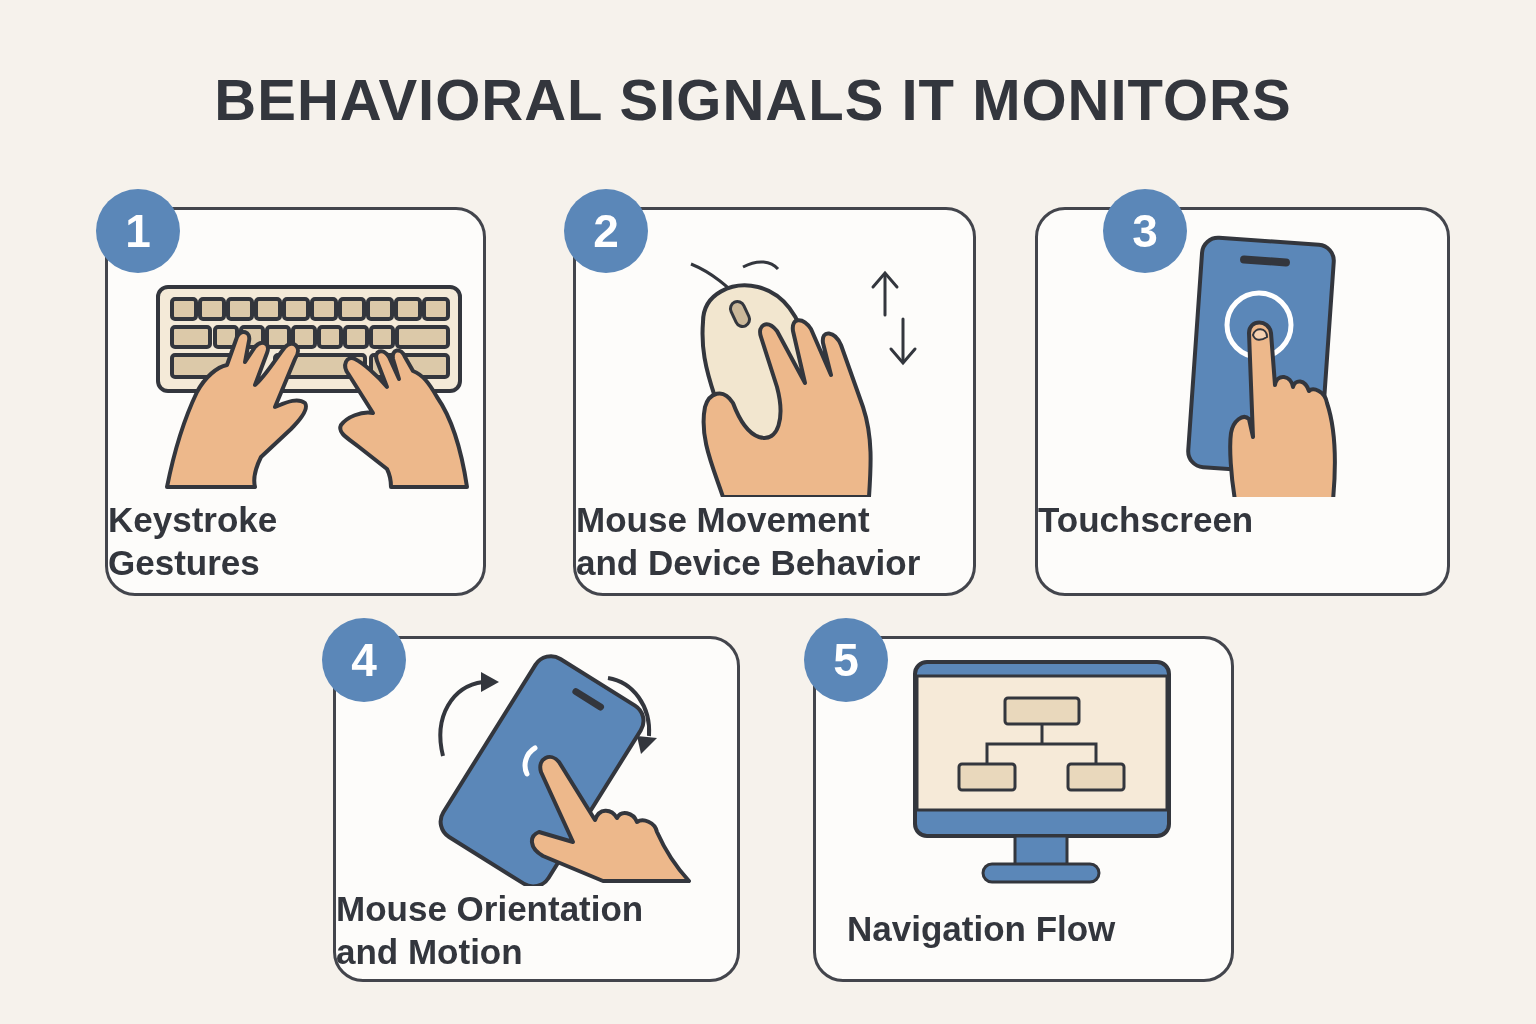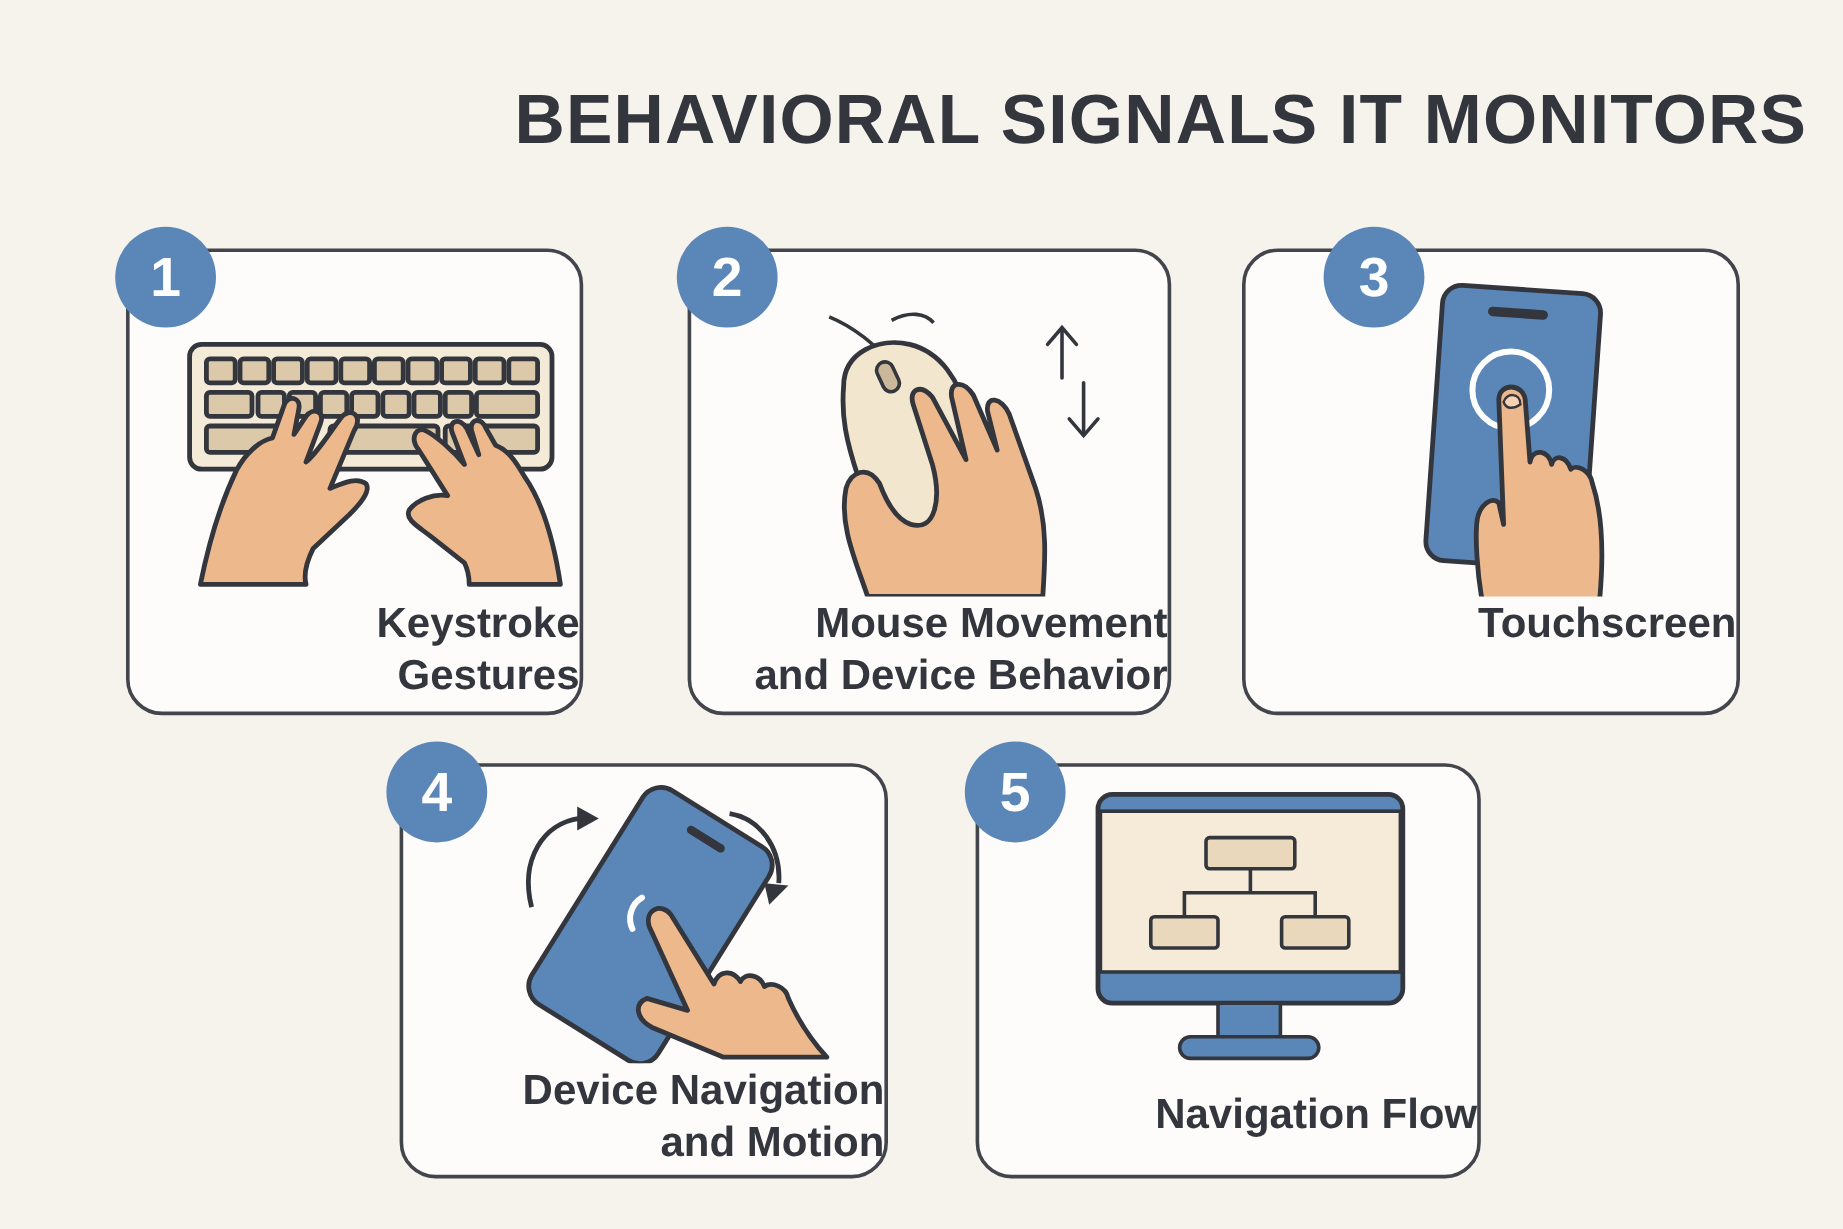--- a/index.html
+++ b/index.html
@@ -5,21 +5,21 @@
   html, body { margin: 0; padding: 0; }
   body {
     width: 1536px; height: 1024px; overflow: hidden;
     background: #f6f2ec;
     font-family: "Liberation Sans", "DejaVu Sans", sans-serif;
     color: #33363d;
     position: relative;
   }
   .title {
     position: absolute; left: 0; top: 66px; width: 1506px;
-    text-align: right;
+    text-align: center;
     font-size: 58px; font-weight: 700; letter-spacing: 1px;
     color: #33363d;
   }
   .card {
     position: absolute;
     background: #fdfcfa;
     border: 3px solid #43454c;
     border-radius: 30px;
     box-sizing: border-box;
   }
@@ -27,21 +27,21 @@
     position: absolute;
     width: 84px; height: 84px; border-radius: 50%;
     background: #5b87b8;
     color: #ffffff;
     font-size: 46px; font-weight: 700;
     display: flex; align-items: center; justify-content: center;
   }
   .art { position: absolute; }
   .label {
     position: absolute; left: 0; right: 0;
-    text-align: right;
+    text-align: left;
     font-size: 35px; font-weight: 700; line-height: 43px;
     color: #33363d;
   }
   .label span { display: block; }
 </style>
 </head>
 <body>
 
 <div class="title">BEHAVIORAL SIGNALS IT MONITORS</div>
 
@@ -105,41 +105,41 @@
 
 <div class="card" style="left:1035px; top:207px; width:415px; height:389px;">
   <svg class="art" width="415" height="290" viewBox="0 0 415 290" style="left:-3px; top:-3px;">
     <rect x="160" y="34" width="132" height="230" rx="16" fill="#5b87b8" stroke="#33363d" stroke-width="4" transform="rotate(4 226 149)"></rect>
     <rect x="205" y="50" width="50" height="8" rx="4" fill="#33363d" transform="rotate(4 230 54)"></rect>
     <circle cx="224" cy="118" r="32" fill="none" stroke="#ffffff" stroke-width="5"></circle>
     <path d="M200 293 C196 270 194 240 196 226 C198 214 208 206 214 212 L218 230 L214 126 C214 112 234 112 236 126 L240 178 C242 166 256 168 258 180 C260 172 270 172 274 184 C278 180 290 184 292 196 C300 220 302 250 298 293 Z" fill="#edb88b" stroke="#33363d" stroke-width="4" stroke-linejoin="round"></path>
     <path d="M218 128 C220 120 232 120 232 130 C226 134 220 134 218 128 Z" fill="#f6d2b2" stroke="#33363d" stroke-width="2"></path>
   </svg>
   <div class="badge" style="left:65px; top:-21px;">3</div>
-  <div class="label" style="top:288px;padding-left:32px;">
+  <div class="label" style="top:288px;">
     <span>Touchscreen</span>
   </div>
 </div>
 
 <div class="card" style="left:333px; top:636px; width:407px; height:346px;">
   <svg class="art" width="407" height="250" viewBox="0 0 407 250" style="left:-3px; top:-3px;">
     <path d="M110 120 C100 80 120 50 150 46" fill="none" stroke="#33363d" stroke-width="4"></path>
     <path d="M148 36 L166 46 L148 56 Z" fill="#33363d"></path>
     <path d="M275 42 C300 46 318 70 316 100" fill="none" stroke="#33363d" stroke-width="4"></path>
     <path d="M304 100 L324 102 L308 118 Z" fill="#33363d"></path>
     <g transform="rotate(32 210 130)">
       <rect x="150" y="30" width="124" height="210" rx="18" fill="#5b87b8" stroke="#33363d" stroke-width="4"></rect>
       <rect x="195" y="46" width="36" height="7" rx="3.5" fill="#33363d"></rect>
     </g>
     <path d="M202 112 C192 118 190 130 194 138" fill="none" stroke="#ffffff" stroke-width="5" stroke-linecap="round"></path>
     <path d="M270 245 L210 220 C196 212 196 200 206 196 L240 206 L208 136 C204 122 218 116 226 126 L262 184 C266 172 278 172 284 182 C288 174 300 176 304 186 C310 182 322 186 324 196 C332 214 344 232 356 245 Z" fill="#edb88b" stroke="#33363d" stroke-width="4" stroke-linejoin="round"></path>
   </svg>
   <div class="badge" style="left:-14px; top:-21px;">4</div>
   <div class="label" style="top:248px;">
-    <span>Device Navigation</span>
+    <span>Mouse Orientation</span>
     <span>and Motion</span>
   </div>
 </div>
 
 <div class="card" style="left:813px; top:636px; width:421px; height:346px;">
   <svg class="art" width="421" height="260" viewBox="0 0 421 260" style="left:-3px; top:-3px;">
     <rect x="102" y="26" width="254" height="174" rx="12" fill="#5b87b8" stroke="#33363d" stroke-width="4"></rect>
     <rect x="104" y="40" width="250" height="134" fill="#f6ead8" stroke="#33363d" stroke-width="3"></rect>
     <rect x="192" y="62" width="74" height="26" rx="3" fill="#e9d8bc" stroke="#33363d" stroke-width="3"></rect>
     <rect x="146" y="128" width="56" height="26" rx="3" fill="#e9d8bc" stroke="#33363d" stroke-width="3"></rect>

